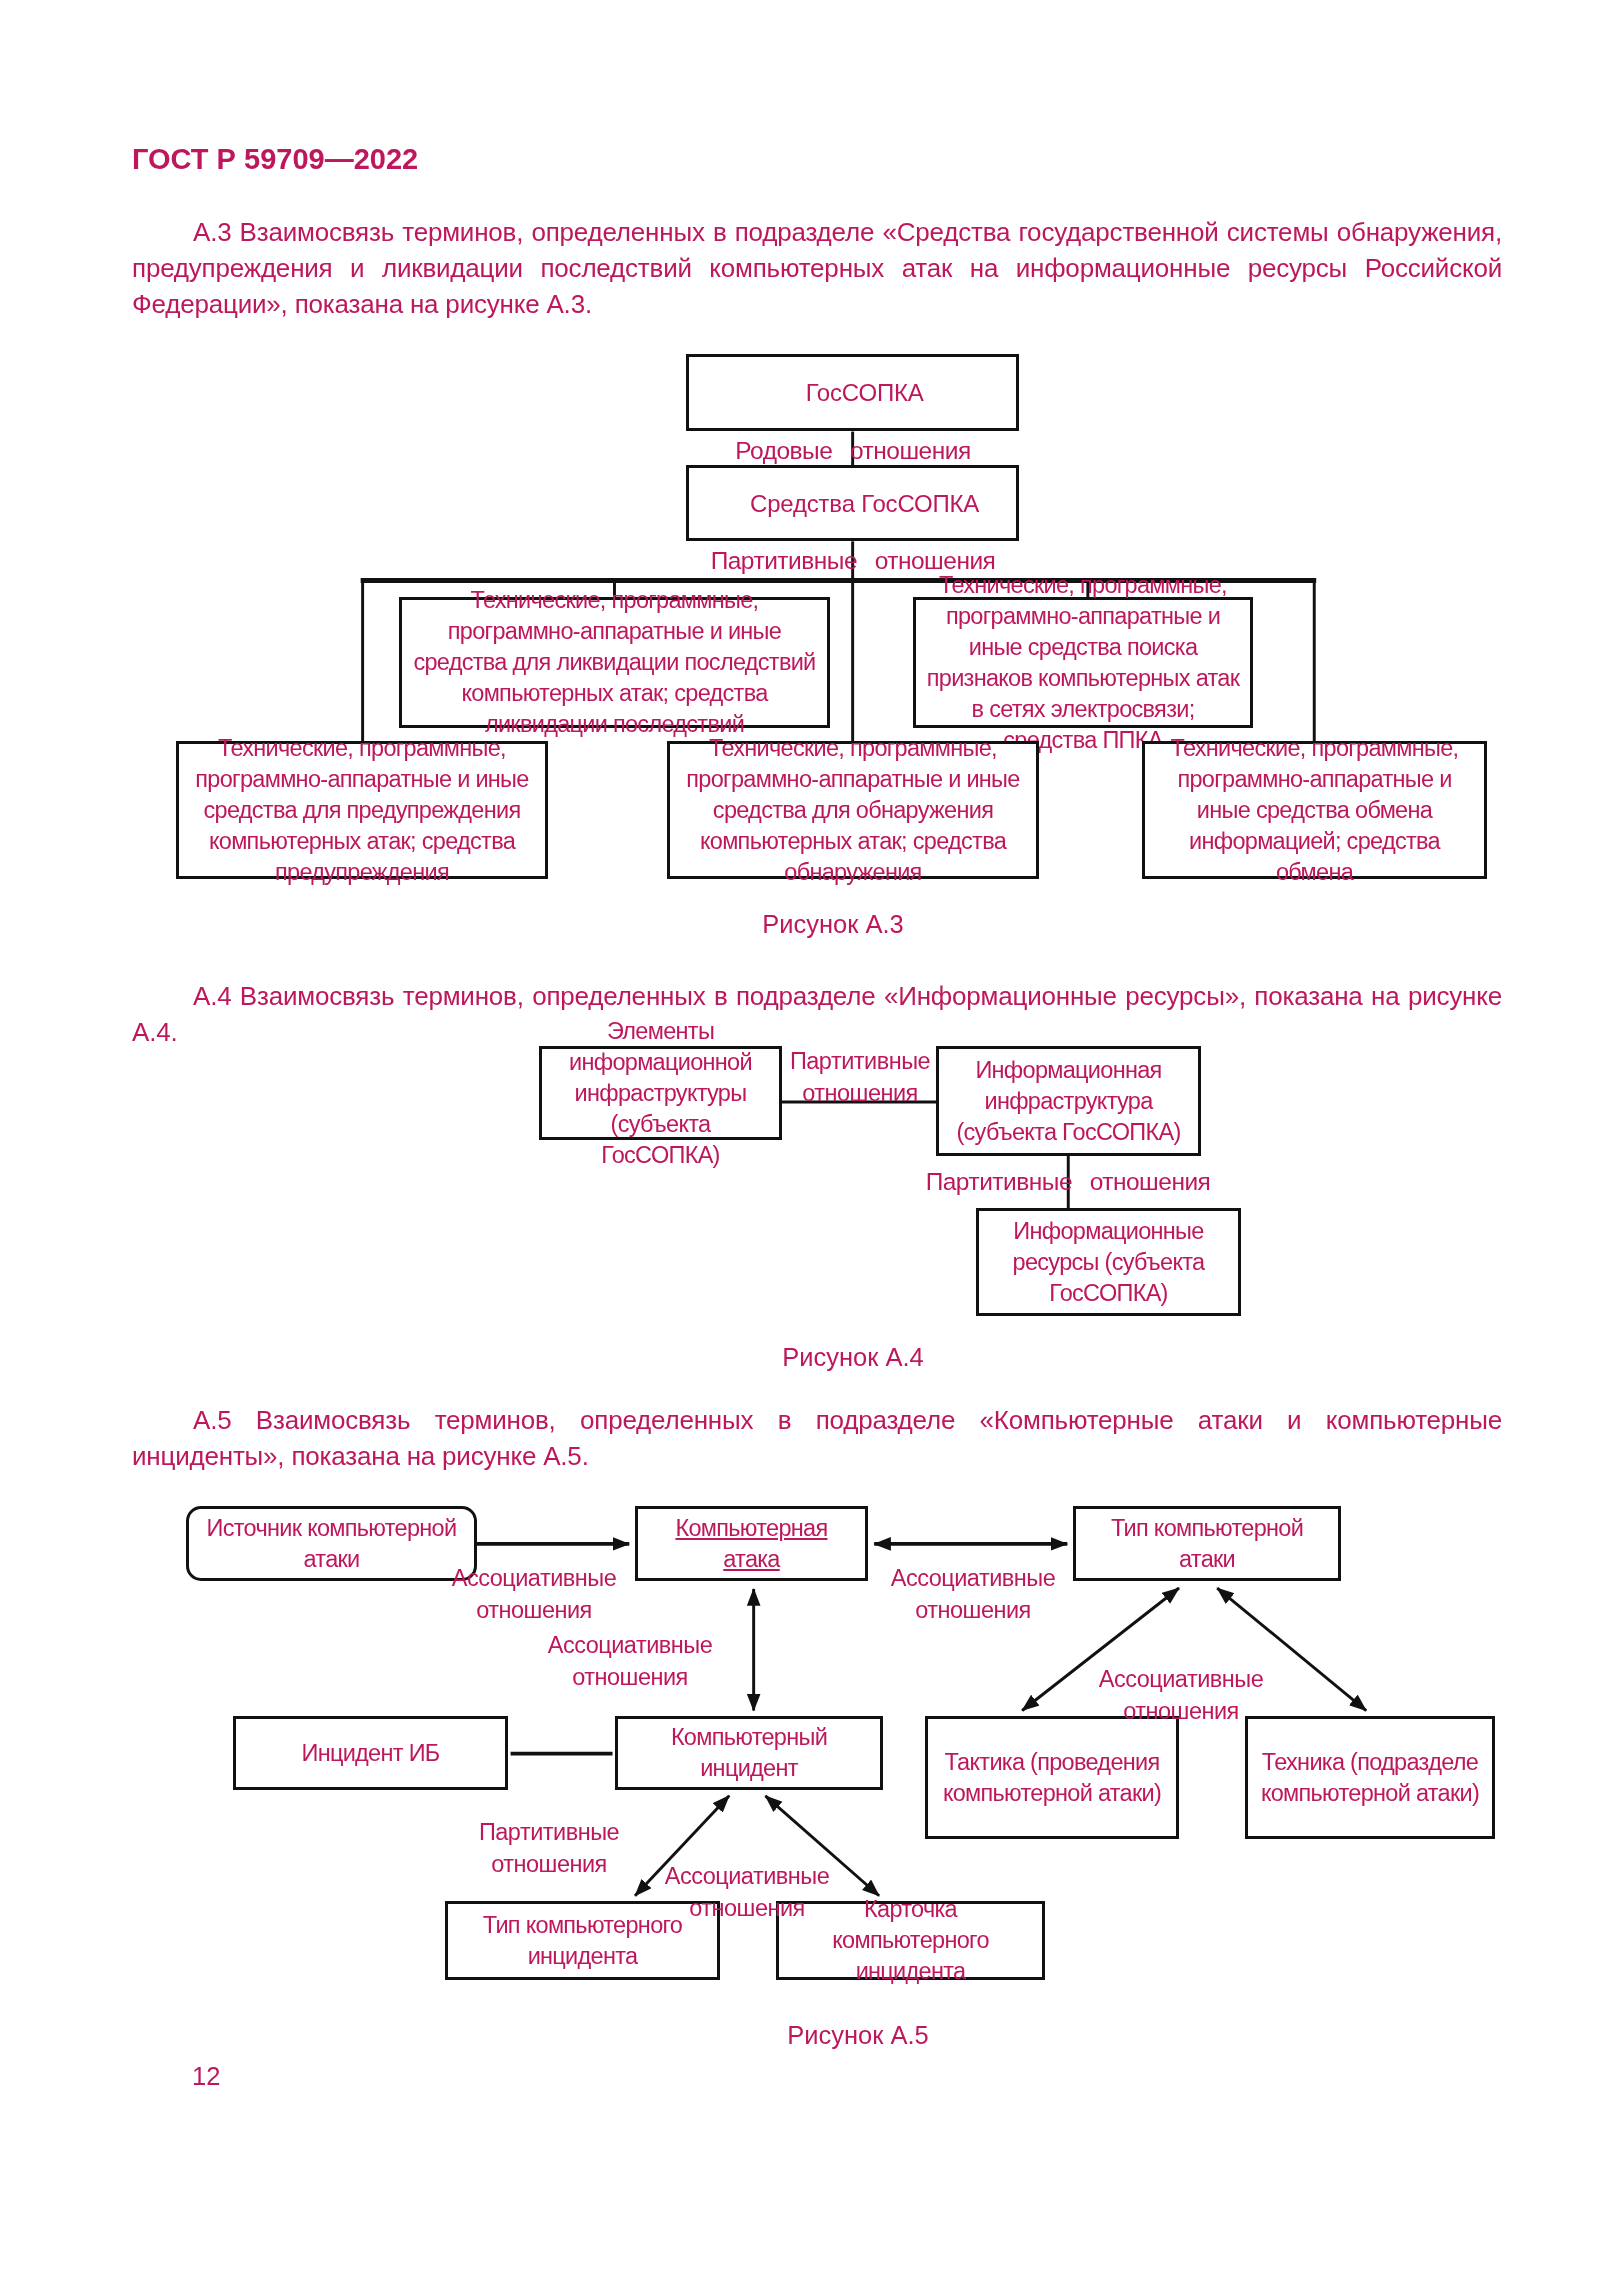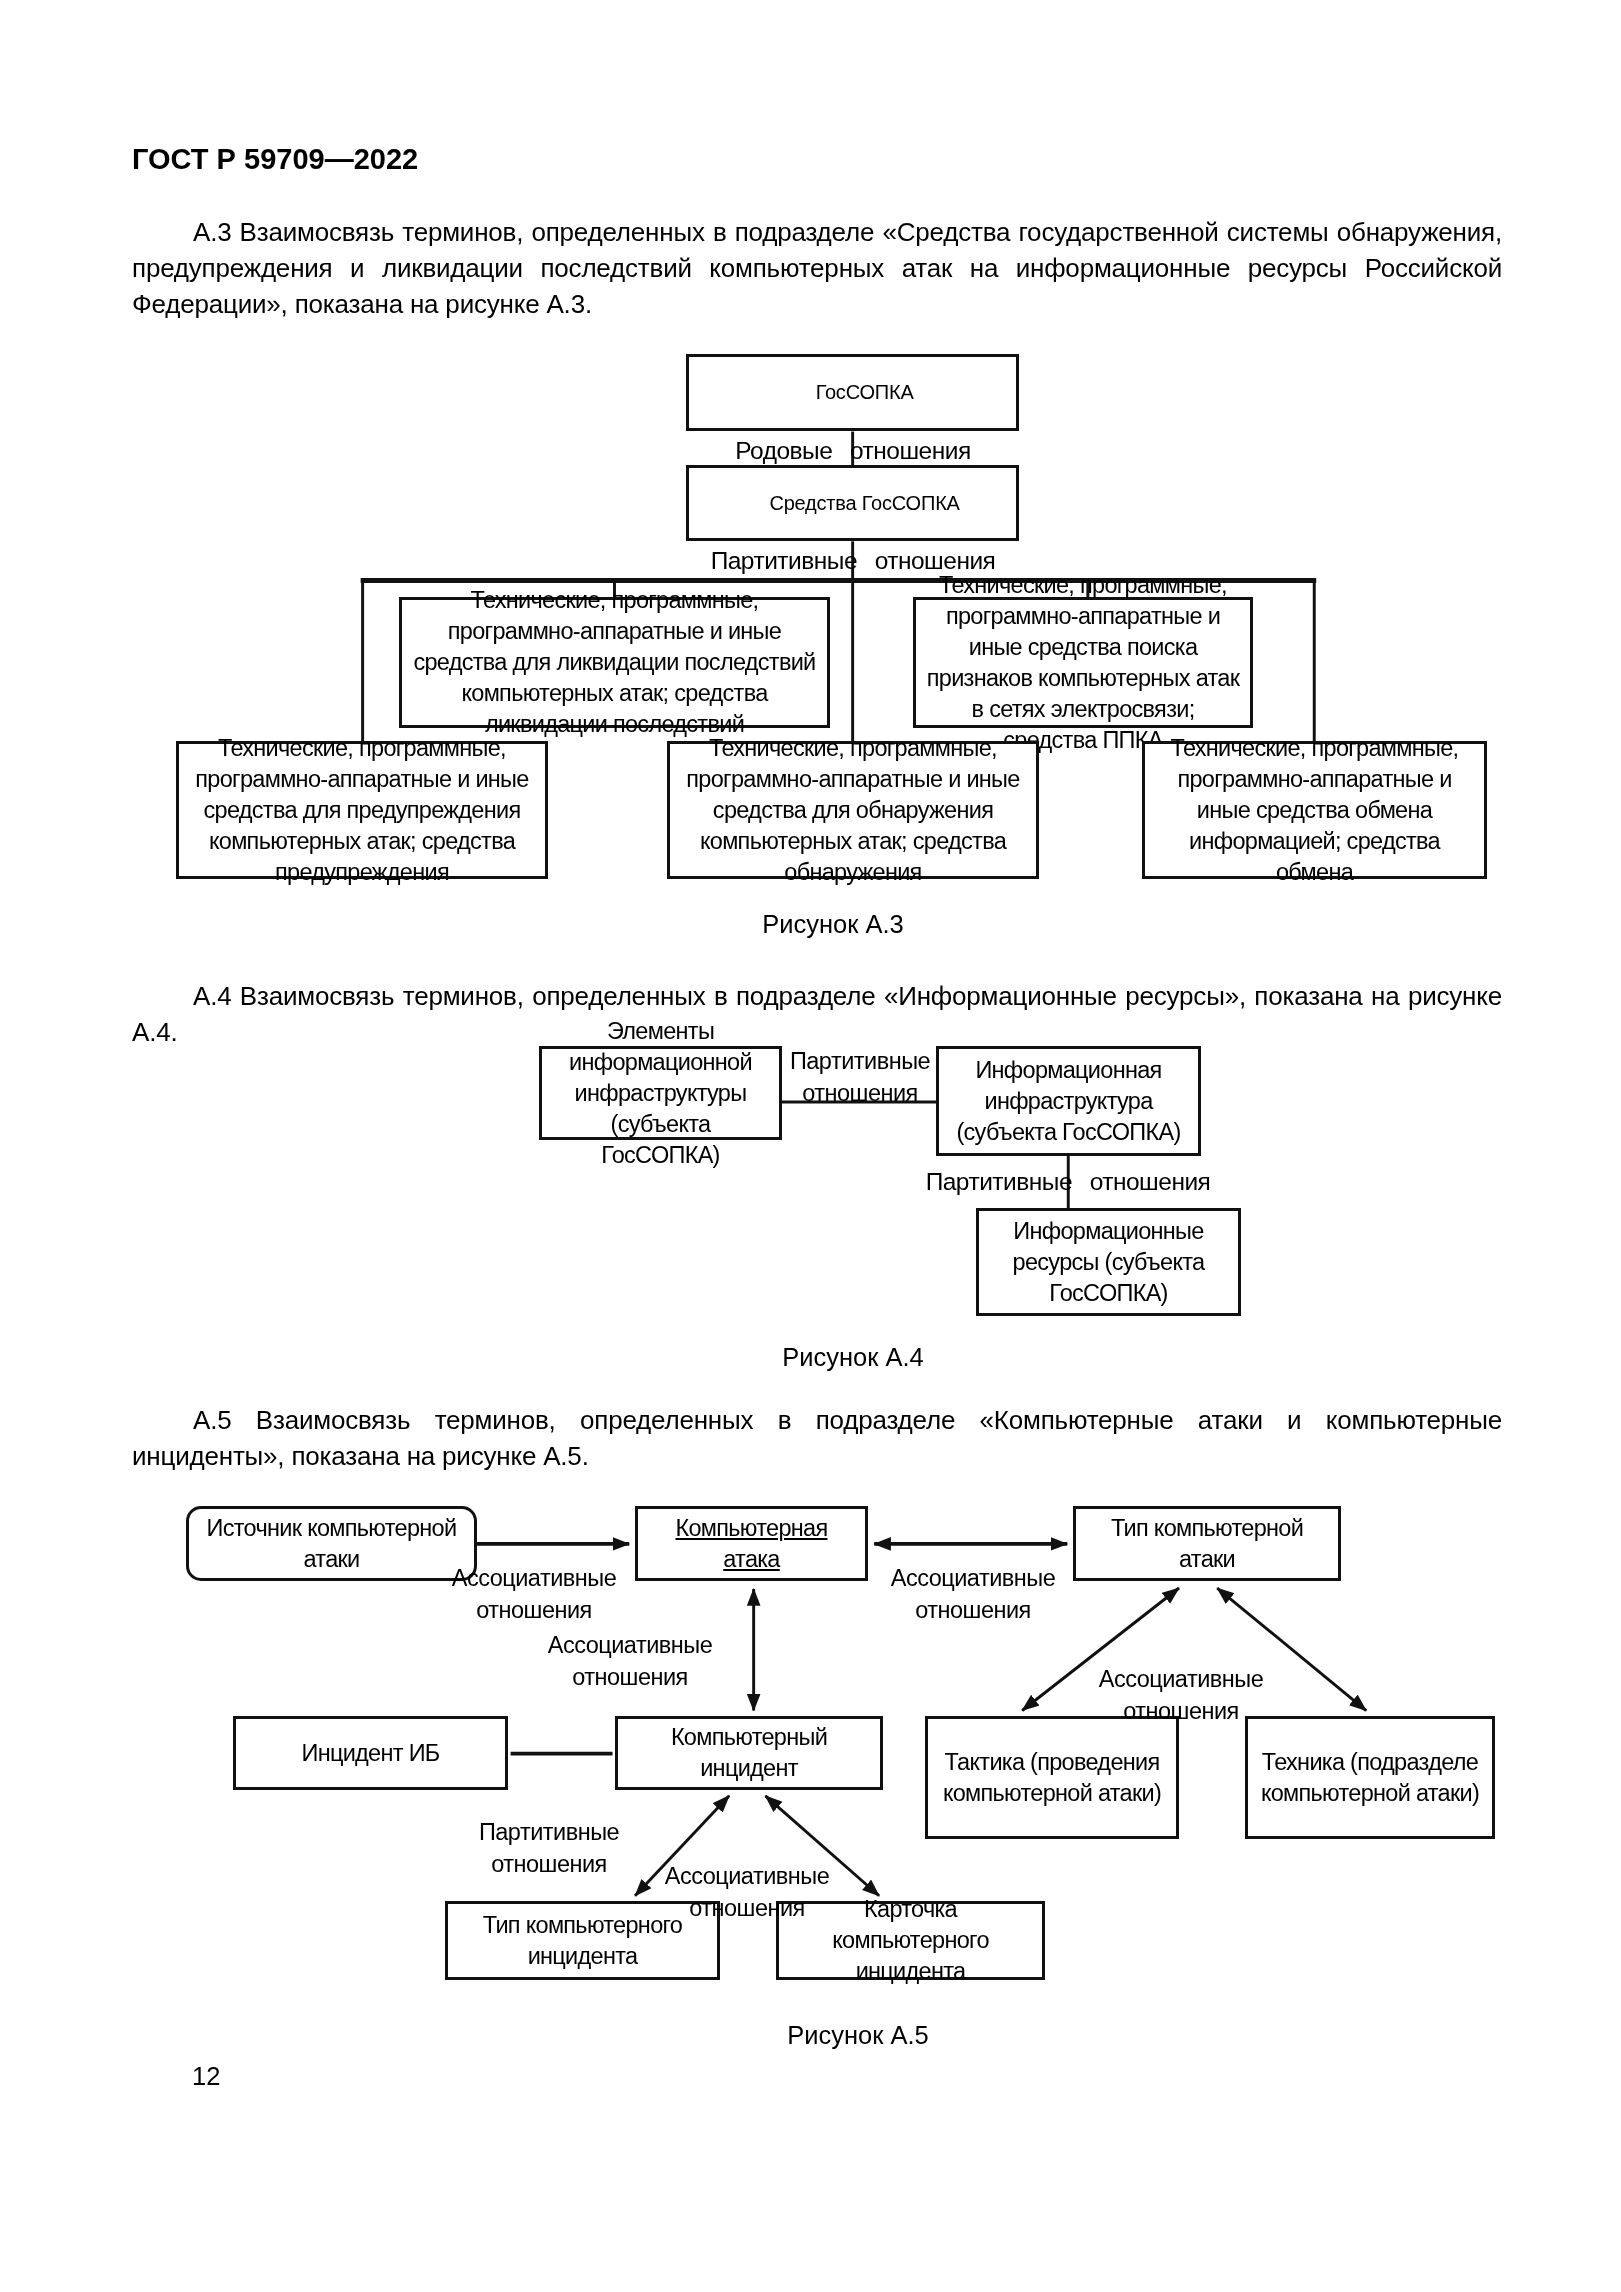--- a/index.html
+++ b/index.html
@@ -1,25 +1,25 @@
 <!DOCTYPE html>
 <html><head>
 <meta charset="utf-8">
 <style>
   html,body{margin:0;padding:0;background:#ffffff;}
   .page{position:relative;width:1621px;height:2293px;background:#fff;overflow:hidden;
-        font-family:"Liberation Sans","DejaVu Sans",sans-serif;color:#000000;}
+        font-family:"Liberation Sans","DejaVu Sans",sans-serif;color:#be185d;}
   .hdr{position:absolute;left:132px;top:143px;font-size:29px;font-weight:bold;letter-spacing:0;}
   .para{position:absolute;left:132px;width:1370px;font-size:26px;line-height:36px;
         text-align:justify;text-indent:61px;letter-spacing:-0.2px;}
   .connectors{position:absolute;left:0;top:0;z-index:1;}
   .dbox{position:absolute;box-sizing:border-box;border:3.9px solid #111;background:#fff;
         display:flex;align-items:center;justify-content:center;text-align:center;
         z-index:2;font-size:23.5px;line-height:31px;letter-spacing:-0.7px;padding:2px 7.8px;}
-  .dbox.big{font-size:20px;letter-spacing:-0.2px;padding-left:32px;}
+  .dbox.big{font-size:24px;letter-spacing:-0.2px;padding-left:32px;}
   .split{position:absolute;display:flex;gap:17.6px;z-index:3;font-size:24.5px;letter-spacing:-0.5px;
          transform:translateX(-50%);white-space:nowrap;}
   .stk{position:absolute;z-index:3;font-size:23.5px;line-height:32px;text-align:center;
        transform:translateX(-50%);white-space:pre-line;letter-spacing:-0.5px;}
   .cap{position:absolute;transform:translateX(-50%);font-size:25.5px;letter-spacing:0;}
   .pnum{position:absolute;left:192px;top:2062px;font-size:25.5px;}
 </style>
 </head>
 <body>
 

